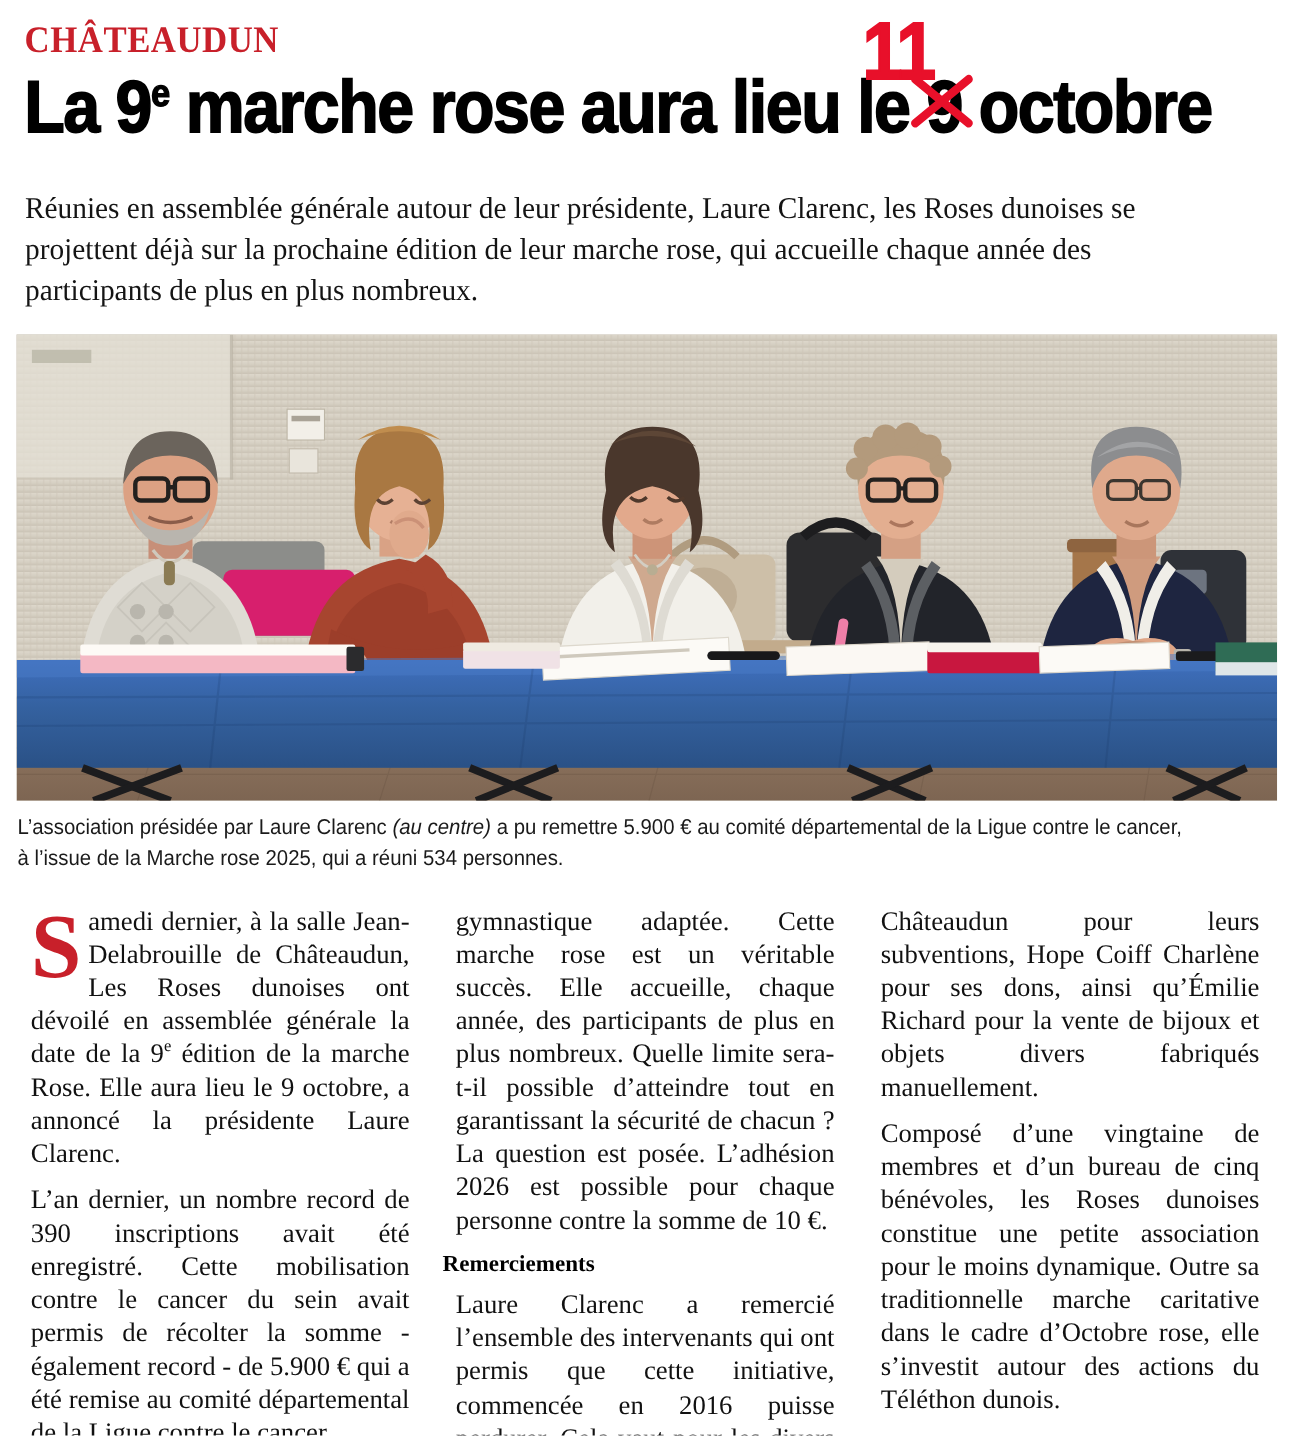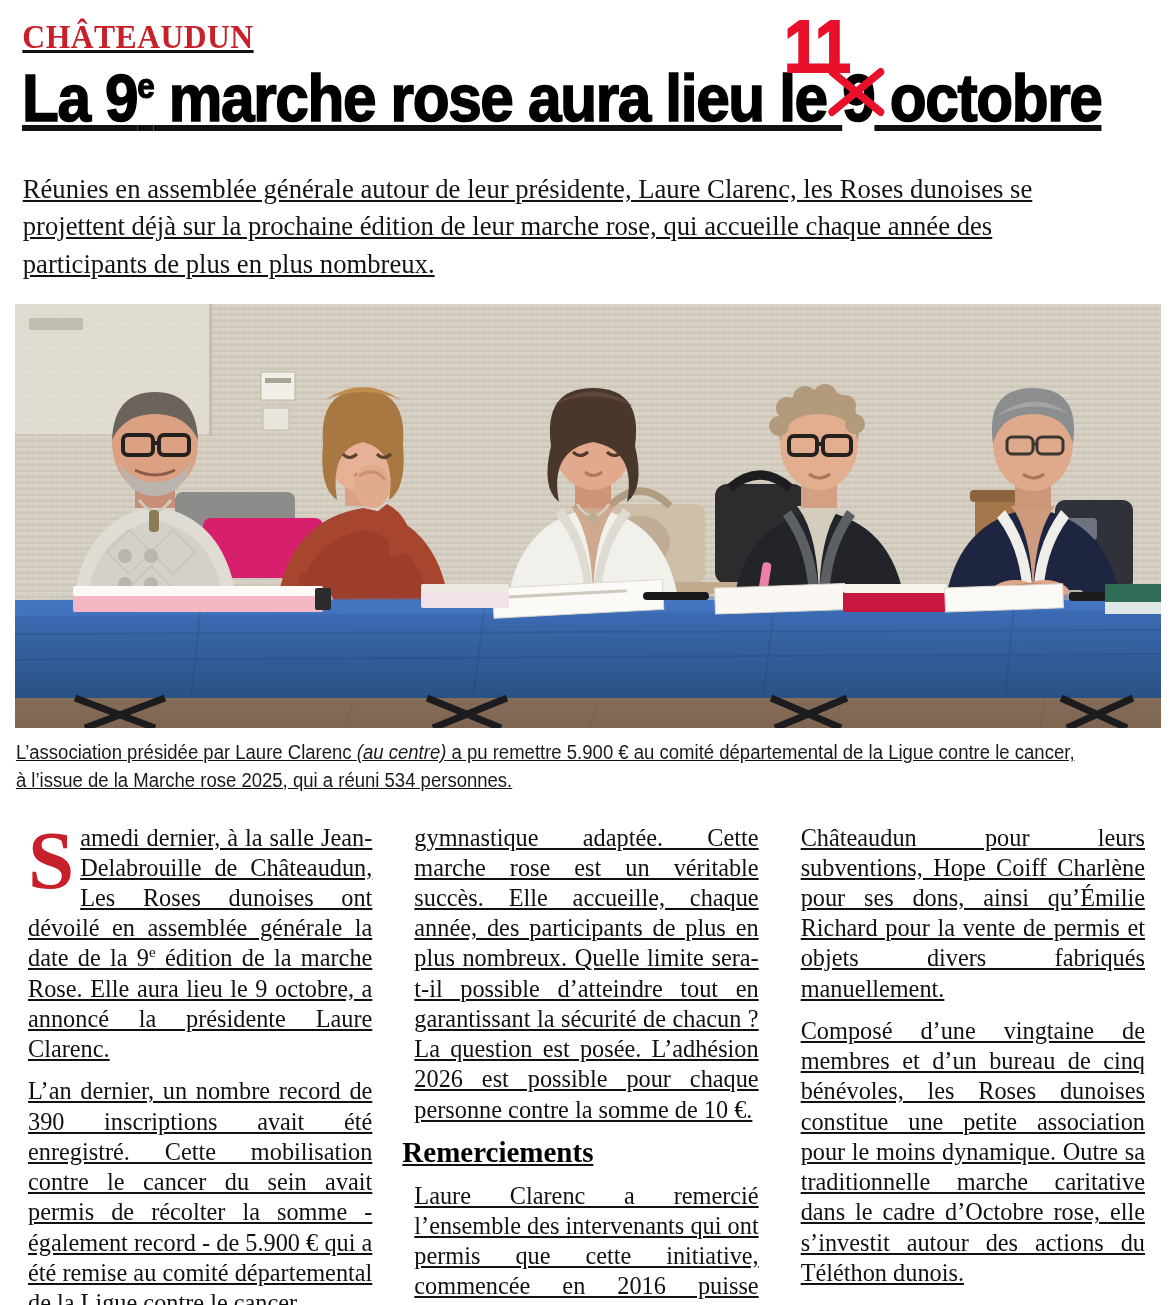--- a/index.html
+++ b/index.html
@@ -15,21 +15,20 @@
     overflow: hidden;
     position: relative;
   }
 
   .page {
     position: relative;
     width: 1173px;
     height: 1100px;
     box-sizing: border-box;
     padding: 0 14px;
-    text-decoration: underline;
   }
 
   
   .kicker {
     font-family: "Liberation Serif", "DejaVu Serif", serif;
     font-weight: bold;
     font-size: 34px;
     letter-spacing: 0.5px;
     color: #c8202a;
     line-height: 1;
@@ -156,21 +155,21 @@
     font-size: 83px;
     line-height: 0.80;
     font-weight: bold;
     padding: 4px 6px 0 0;
     font-family: "Liberation Serif", "DejaVu Serif", serif;
   }
 
   .subhead {
     font-family: "Liberation Serif", "DejaVu Serif", serif;
     font-weight: bold;
-    font-size: 29px;
+    font-size: 21px;
     line-height: 1.1;
     margin: 12px 0 3px 0;
     text-align: left;
     color: #000;
   }
   sup.ord { font-size: 0.62em; vertical-align: super; line-height: 0; }
 </style>
 </head>
 <body>
 
@@ -419,18 +418,18 @@
       <p>Sa représentante Claude Eschmann a précisé l’utilisation des fonds. Ils serviront à financer des soins de confort et de bien-être pour les personnes malades ainsi que de la</p>
     </div>
 
     <div class="col">
       <p>gymnastique adaptée. Cette marche rose est un véritable succès. Elle accueille, chaque année, des participants de plus en plus nombreux. Quelle limite sera-t-il possible d’atteindre tout en garantissant la sécurité de chacun ? La question est posée. L’adhésion 2026 est possible pour chaque personne contre la somme de 10 €.</p>
       <h2 class="subhead">Remerciements</h2>
       <p>Laure Clarenc a remercié l’ensemble des intervenants qui ont permis que cette initiative, commencée en 2016 puisse perdurer. Cela vaut pour les divers partenaires qui offrent les lots de la tombola, la Paulstra pour le petit-déjeuner offert, le Département et la Ville de</p>
     </div>
 
     <div class="col">
-      <p>Châteaudun pour leurs subventions, Hope Coiff Charlène pour ses dons, ainsi qu’Émilie Richard pour la vente de permis et objets divers fabriqués manuellement.</p>
+      <p>Châteaudun pour leurs subventions, Hope Coiff Charlène pour ses dons, ainsi qu’Émilie Richard pour la vente de bijoux et objets divers fabriqués manuellement.</p>
       <p><span>Composé d’une vingtaine de membres et d’un bureau de cinq bénévoles, les Roses dunoises constitue une petite association pour le moins dynamique. Outre sa traditionnelle marche caritative dans le cadre d’Octobre rose, elle s’investit autour des actions du Téléthon dunois.</span></p>
     </div>
 
   </div>
 </div>
 
 </body></html>

